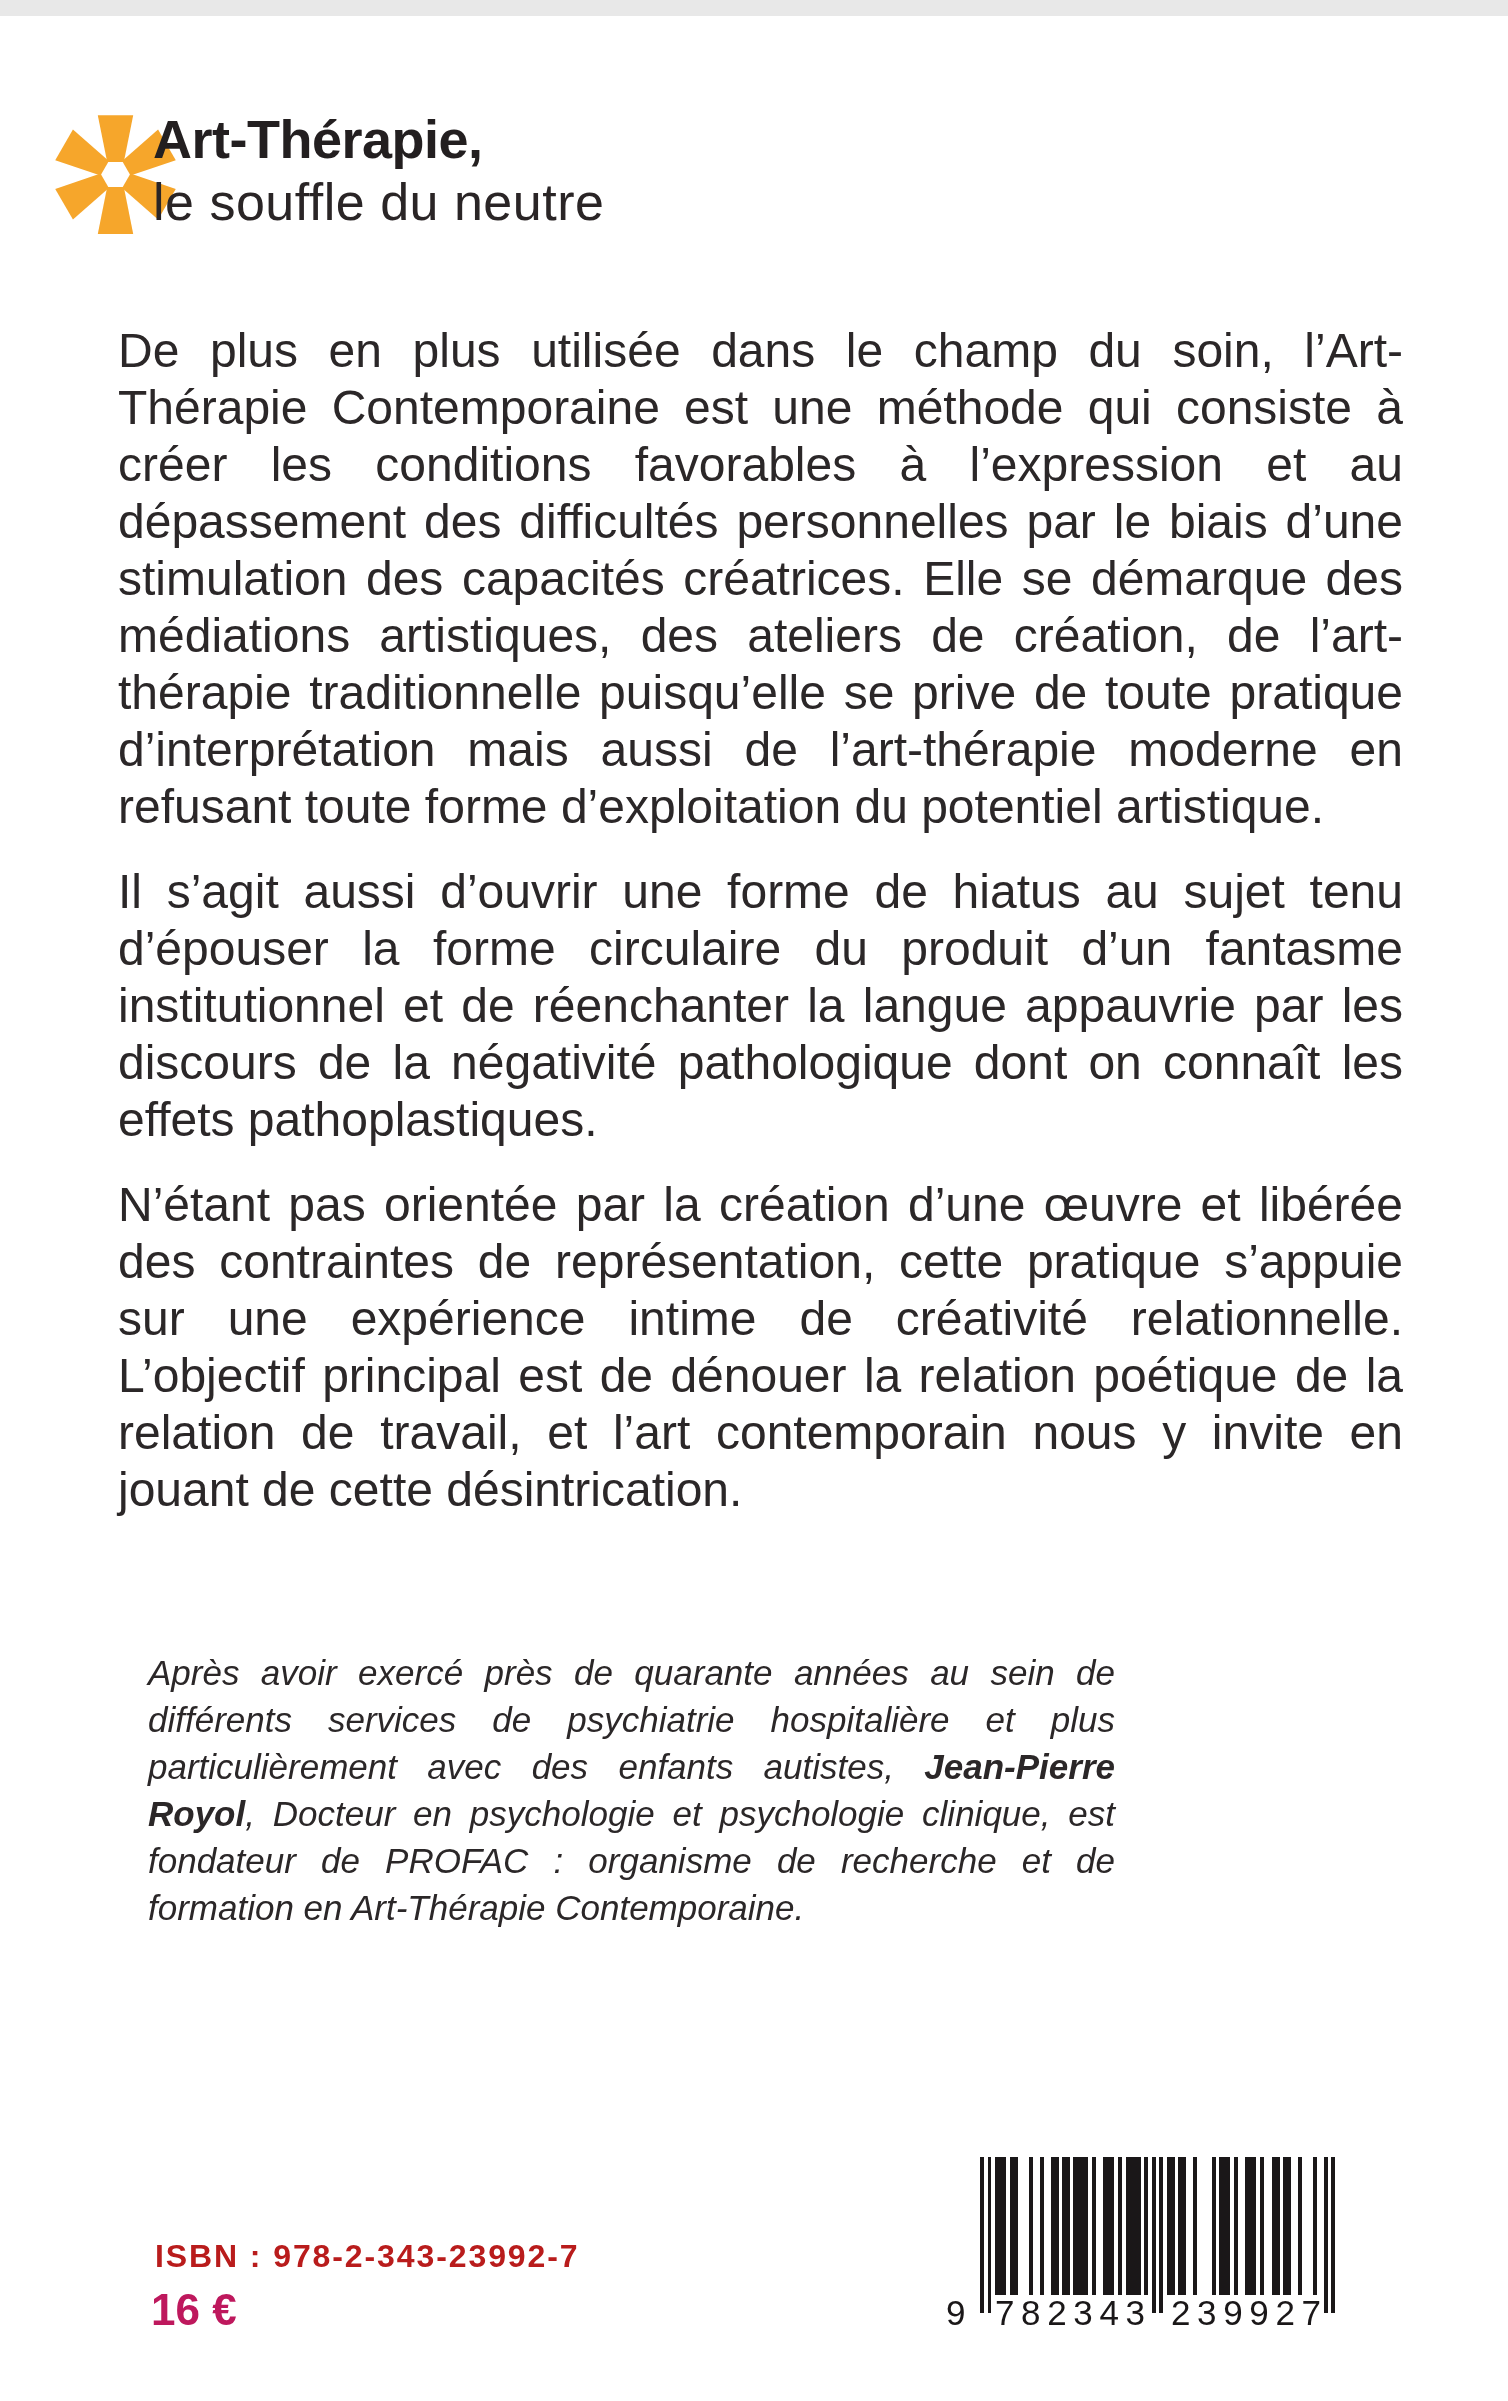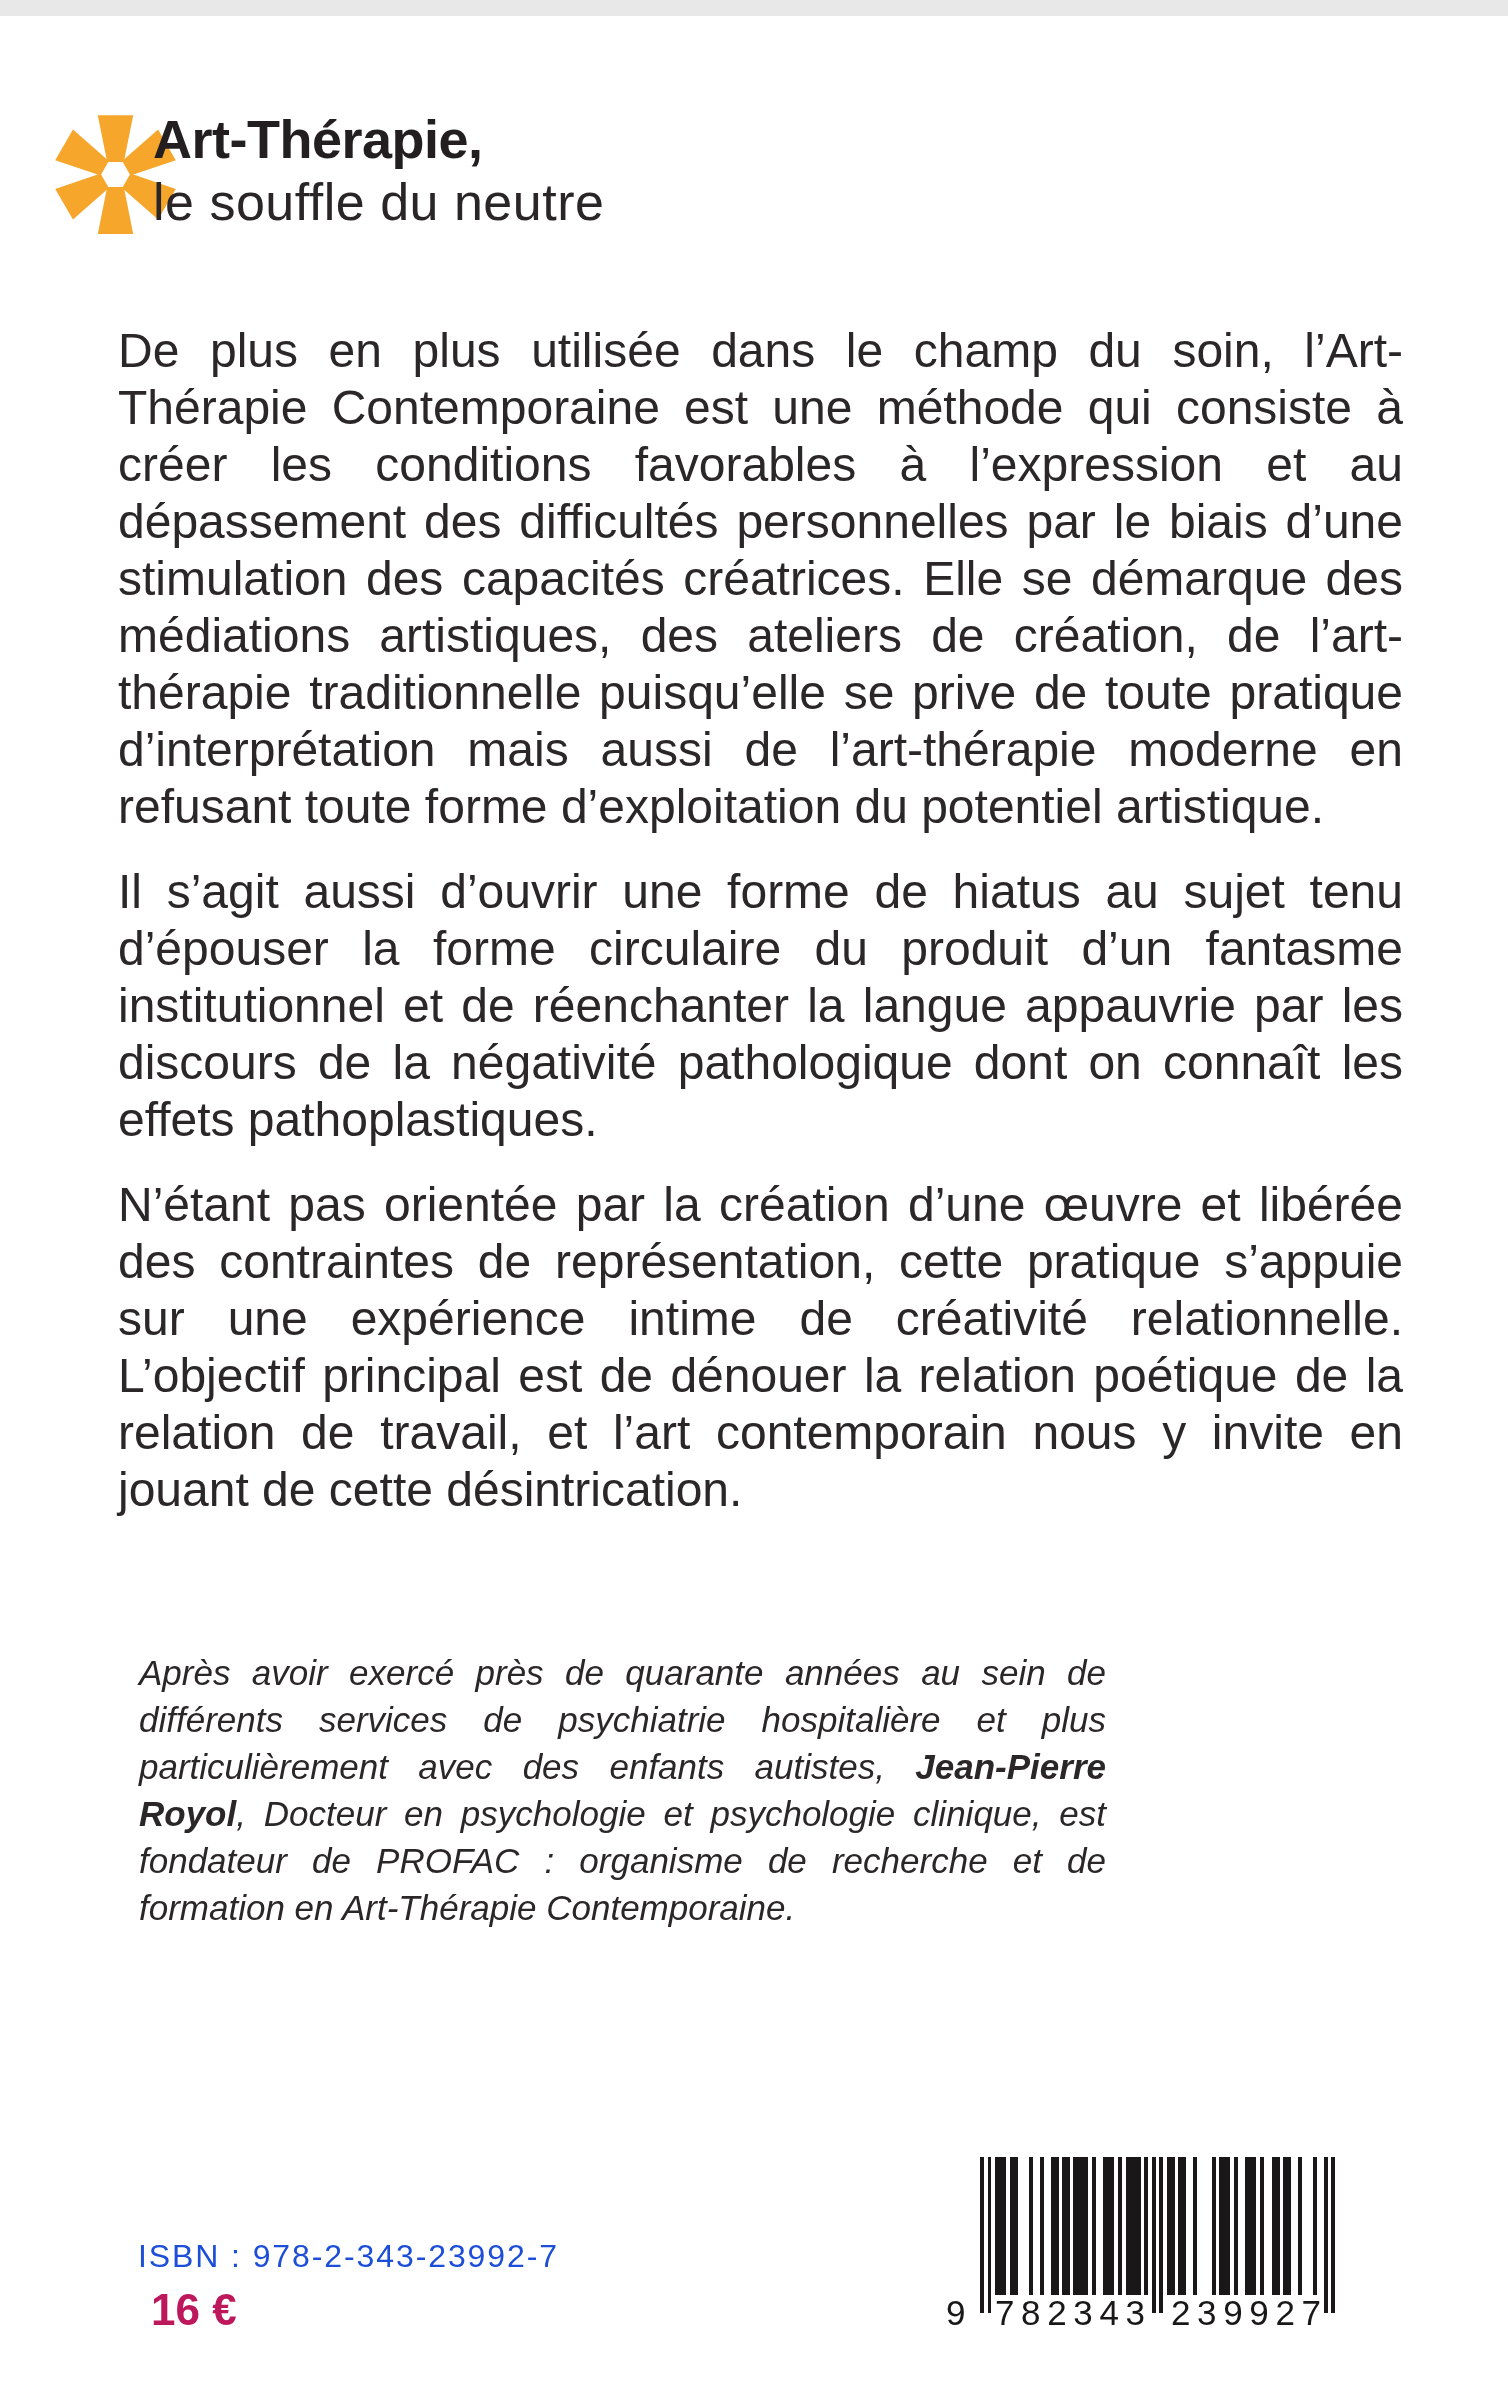--- a/index.html
+++ b/index.html
@@ -46,38 +46,38 @@
     font-size:48px;
     font-weight:300;
     line-height:57px;
     text-align:justify;
     color:#2b2728;
   }
   .body-copy p{margin:0 0 28px 0;}
   
   .bio{
     position:absolute;
-    left:139px; top:1633px;
+    left:148px; top:1633px;
     width:967px;
     font-size:35px;
     font-style:italic;
     font-weight:300;
     line-height:47px;
     text-align:justify;
     color:#2b2728;
   }
   .bio .author{font-weight:700;}
   
   .isbn{
     position:absolute;
-    left:138px; top:2222px;
+    left:155px; top:2222px;
     font-size:32px;
-    font-weight:400;
+    font-weight:700;
     letter-spacing:1.9px;
-    color:#1d4ed8;
+    color:#b91c1c;
   }
   .price{
     position:absolute;
     left:151px; top:2269px;
     font-size:44px;
     font-weight:700;
     color:#be185d;
   }
   
   .barcode{

